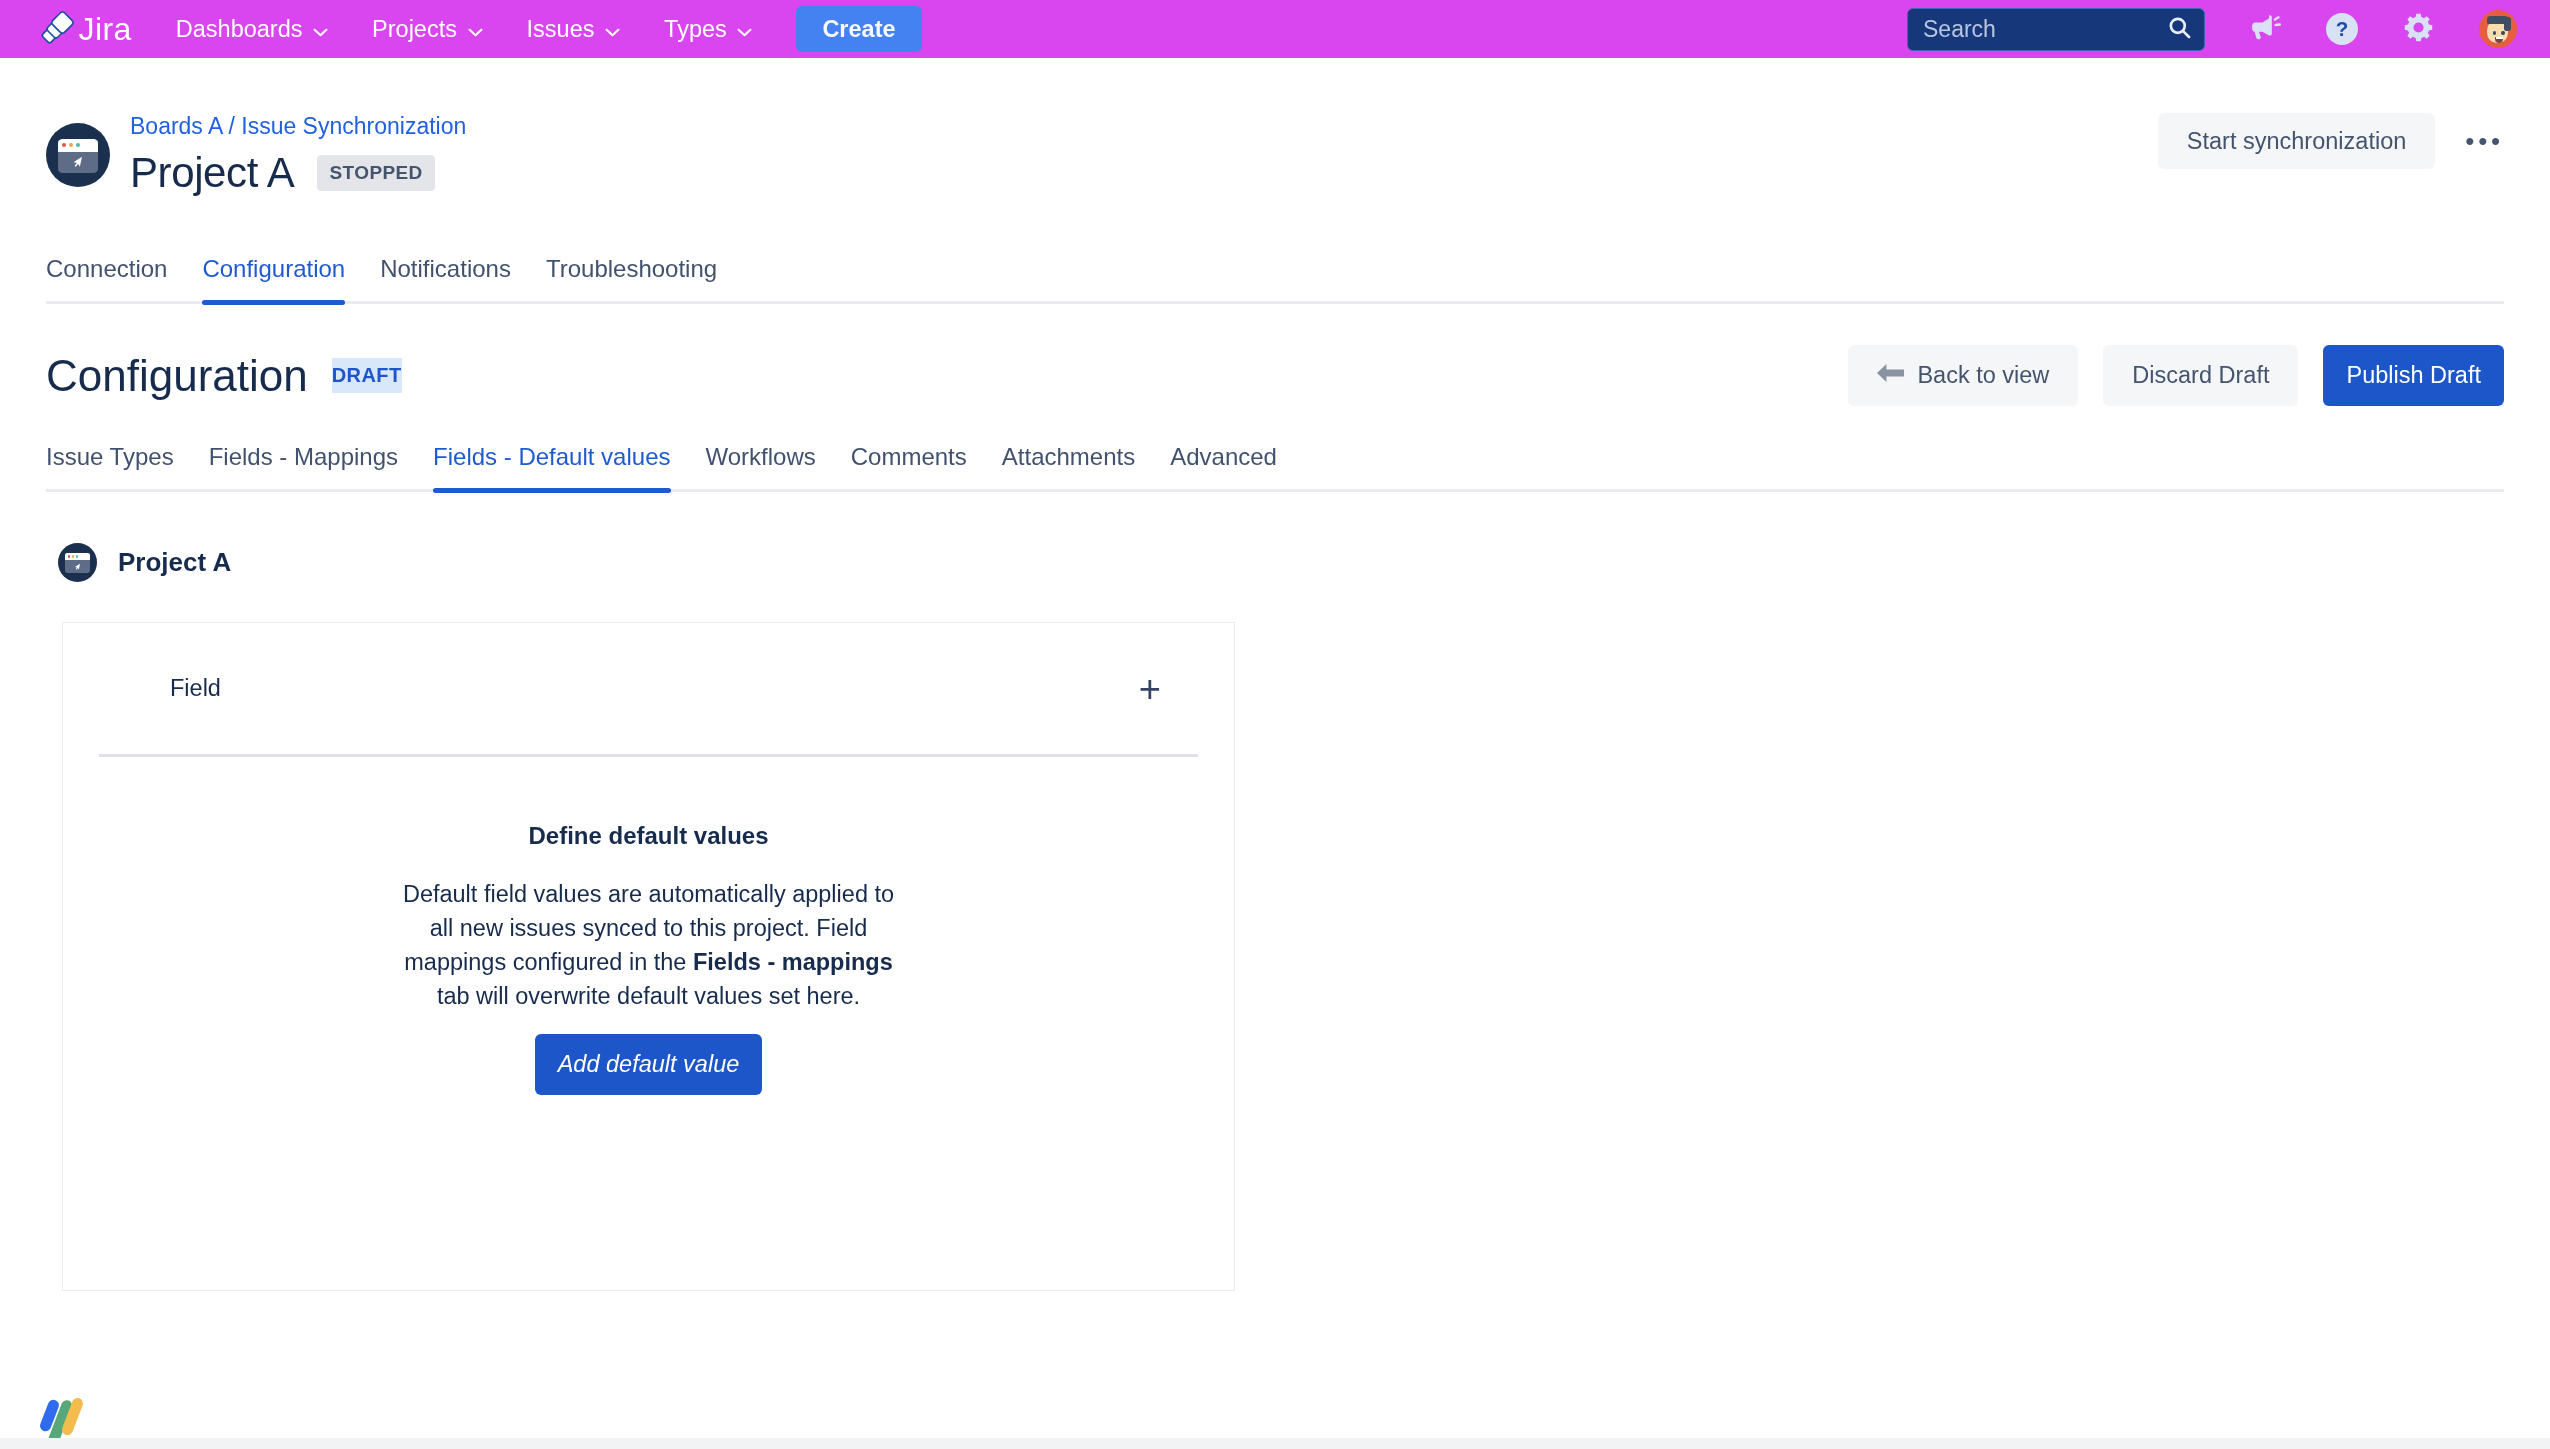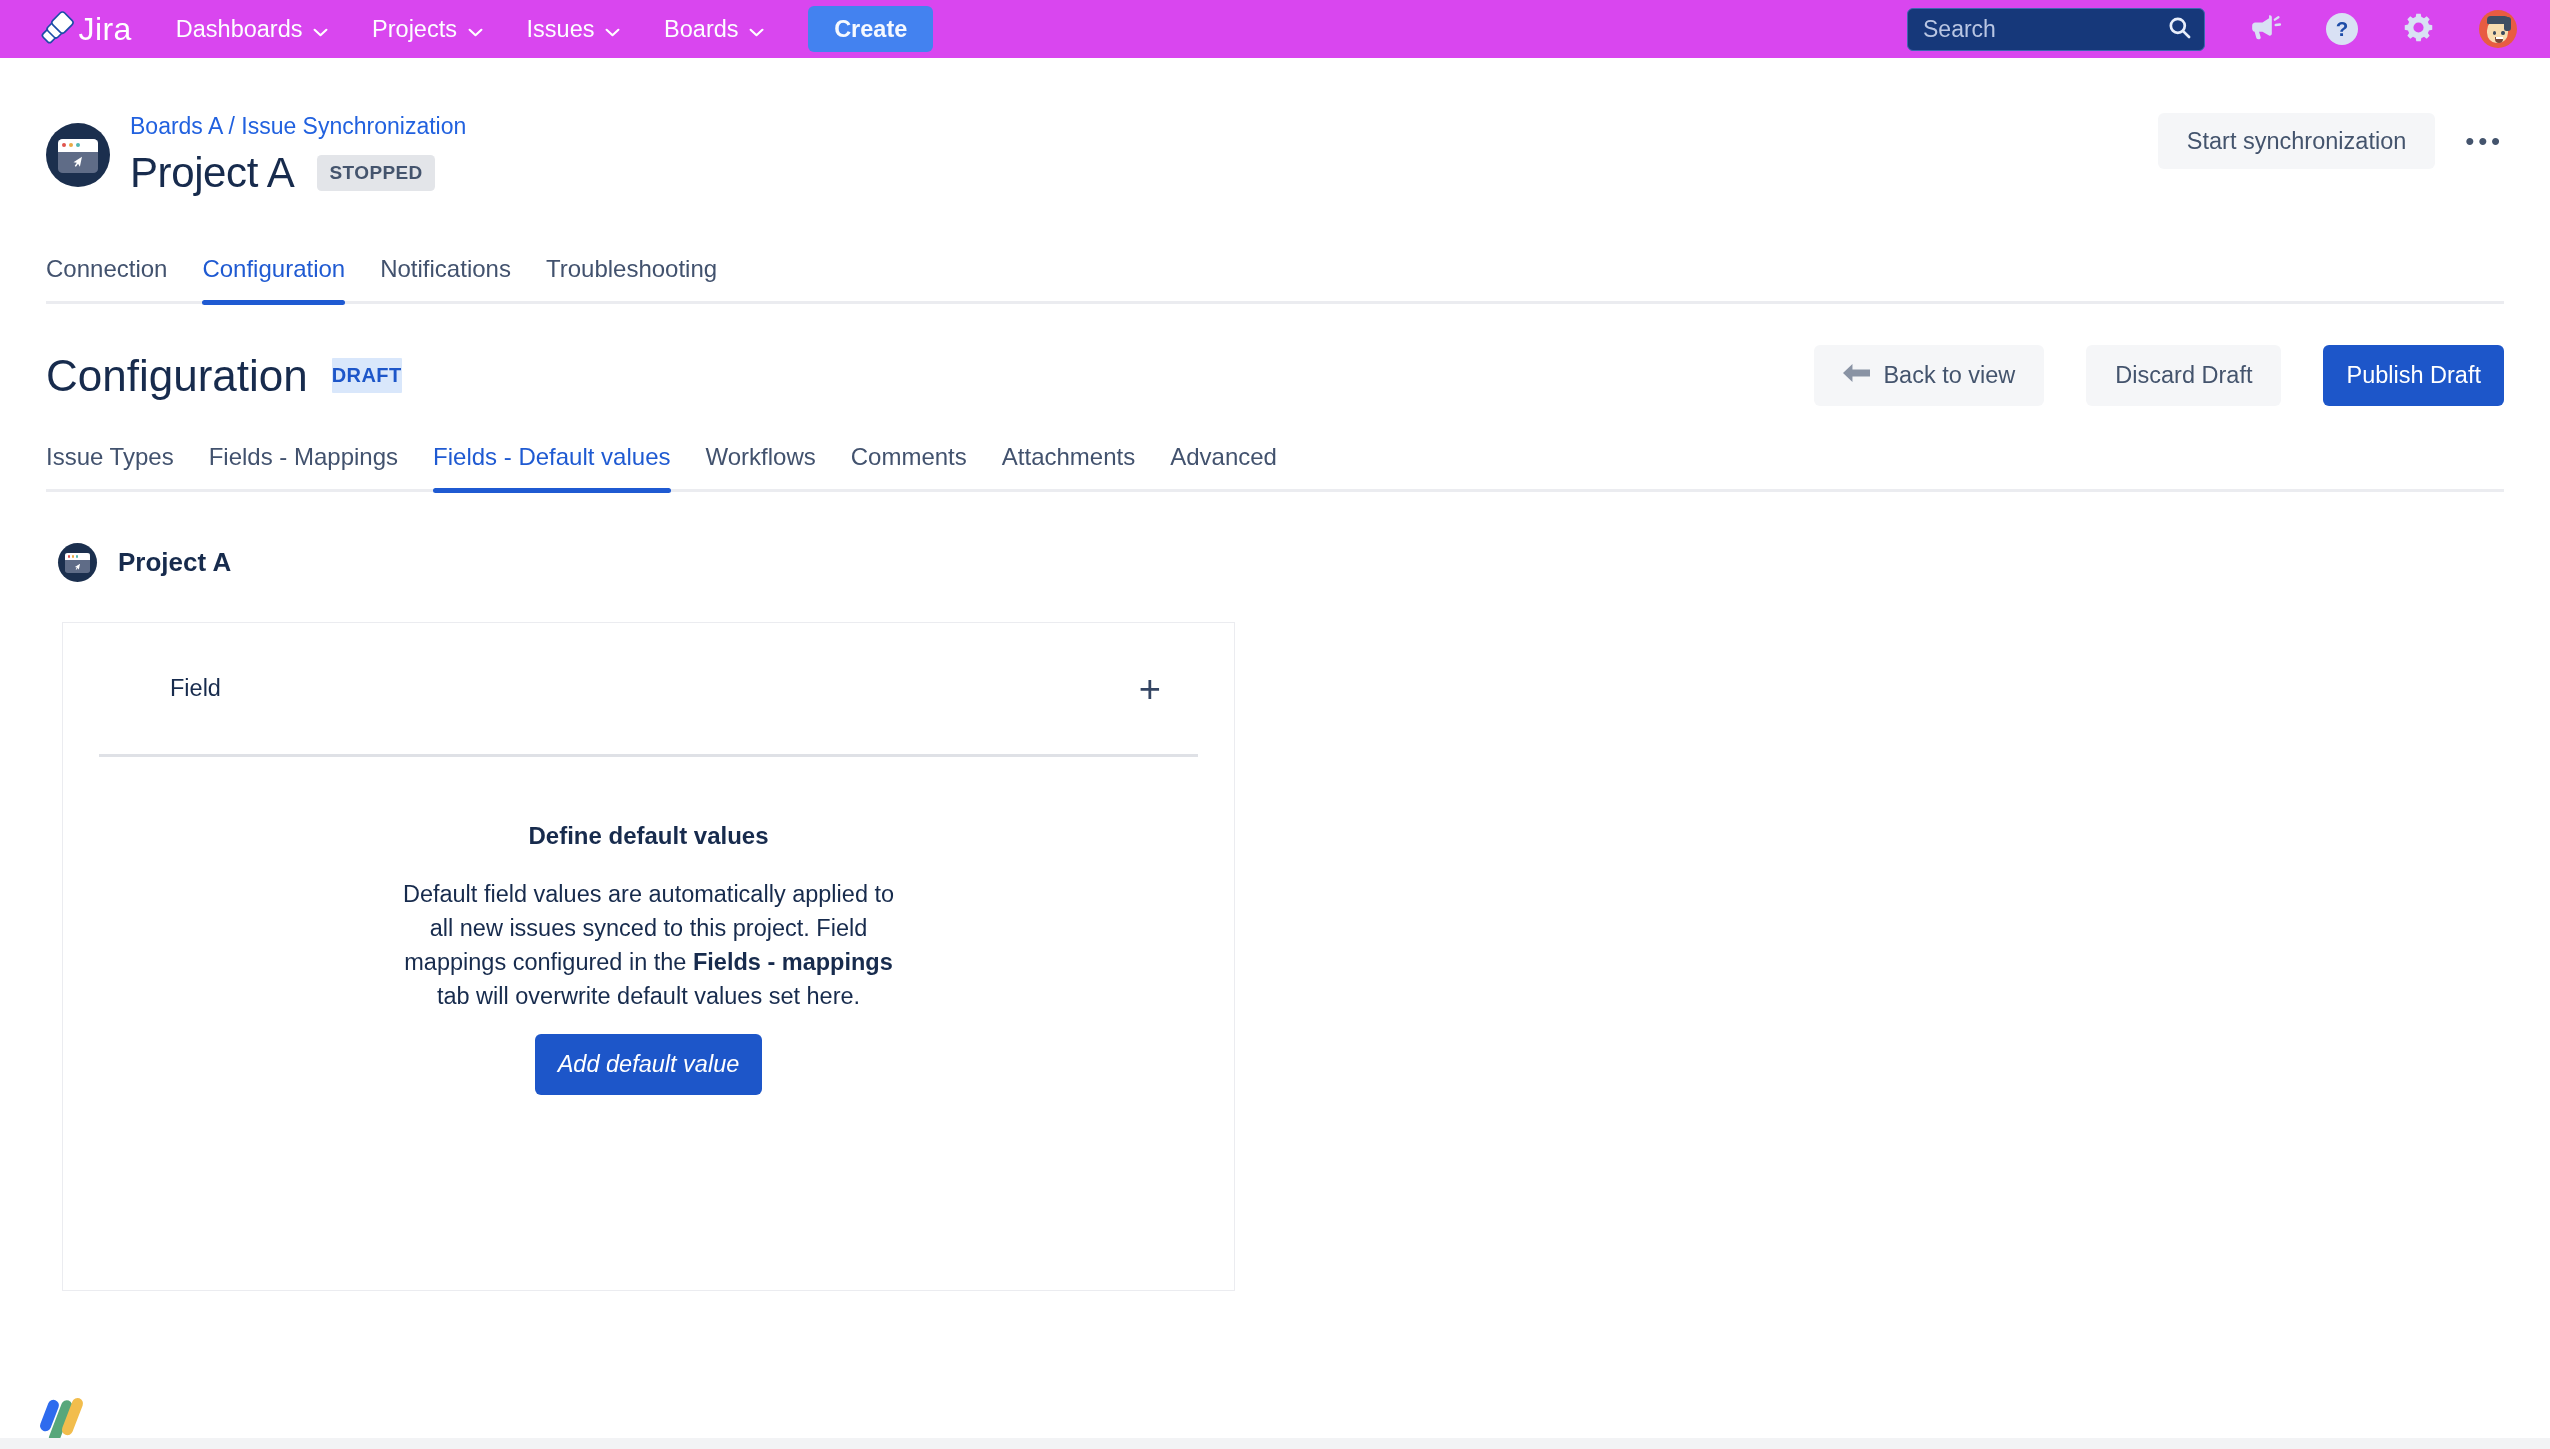--- a/index.html
+++ b/index.html
@@ -65,21 +65,21 @@
   .tabs.subtabs { margin-top:37px; }
   .tab { position:relative; padding-bottom:18px; font-size:24px; color:#42526e; cursor:pointer; white-space:nowrap; }
   .tab.active { color:#1f5ad2; }
   .tab.active::after { content:""; position:absolute; left:0; right:0; bottom:-3.8px; height:5.3px; background:#1f5ad2; border-radius:3px; }
 
   .config-header { display:flex; justify-content:space-between; align-items:center; margin-top:41px; }
   .ch-left { display:flex; align-items:center; gap:24px; }
   .config-title { font-size:44px; font-weight:500; color:#172b4d; }
   .draft-badge { background:#d9e7fb; color:#1d56c9; font-size:20px; font-weight:700; padding:6px 0;
                  border-radius:1px; letter-spacing:0.4px; }
-  .ch-actions { display:flex; align-items:center; gap:42px; }
+  .ch-actions { display:flex; align-items:center; gap:25px; }
   .ch-actions .btn.subtle { height:61px; }
   .btn.back { display:flex; align-items:center; gap:13.7px; }
 
   .project-section { display:flex; align-items:center; gap:21px; margin-top:51px; margin-left:12px; }
   .proj-name { font-size:26px; font-weight:700; color:#172b4d; }
 
   .card { margin-top:40px; margin-left:16px; width:1173px; height:669px; border:1.5px solid #ebecf0;
           background:#fff; position:relative; }
   .card-head { height:131px; display:flex; align-items:center; justify-content:space-between; padding:0 73px 0 107px; }
   .col-header { font-size:23.5px; color:#172b4d; }
@@ -137,21 +137,21 @@
       </div>
       <div class="nav-item">
         <span>Issues</span>
         <span>
           <svg width="15" height="9" viewBox="0 0 14 8" fill="none">
               <path d="M1.5 1.5 L7 6.5 L12.5 1.5" stroke="#ffffff" stroke-width="2" stroke-linecap="round" stroke-linejoin="round"></path>
             </svg>
         </span>
       </div>
       <div class="nav-item">
-        <span>Boards</span>
+        <span>Types</span>
         <span>
           <svg width="15" height="9" viewBox="0 0 14 8" fill="none">
               <path d="M1.5 1.5 L7 6.5 L12.5 1.5" stroke="#ffffff" stroke-width="2" stroke-linecap="round" stroke-linejoin="round"></path>
             </svg>
         </span>
       </div>
       <button class="create-btn">Create</button>
     </nav>
 
     <div class="nav-right">

